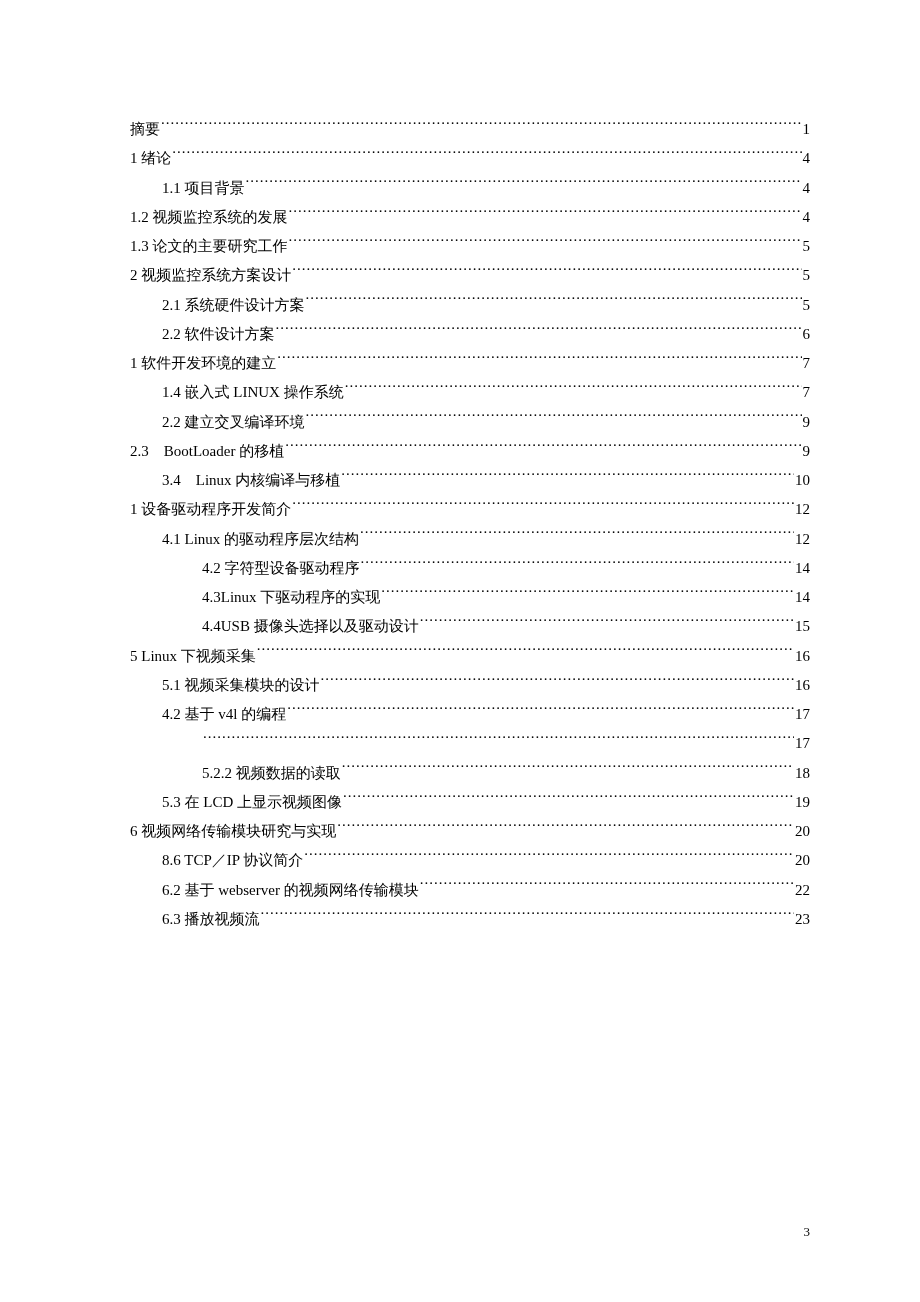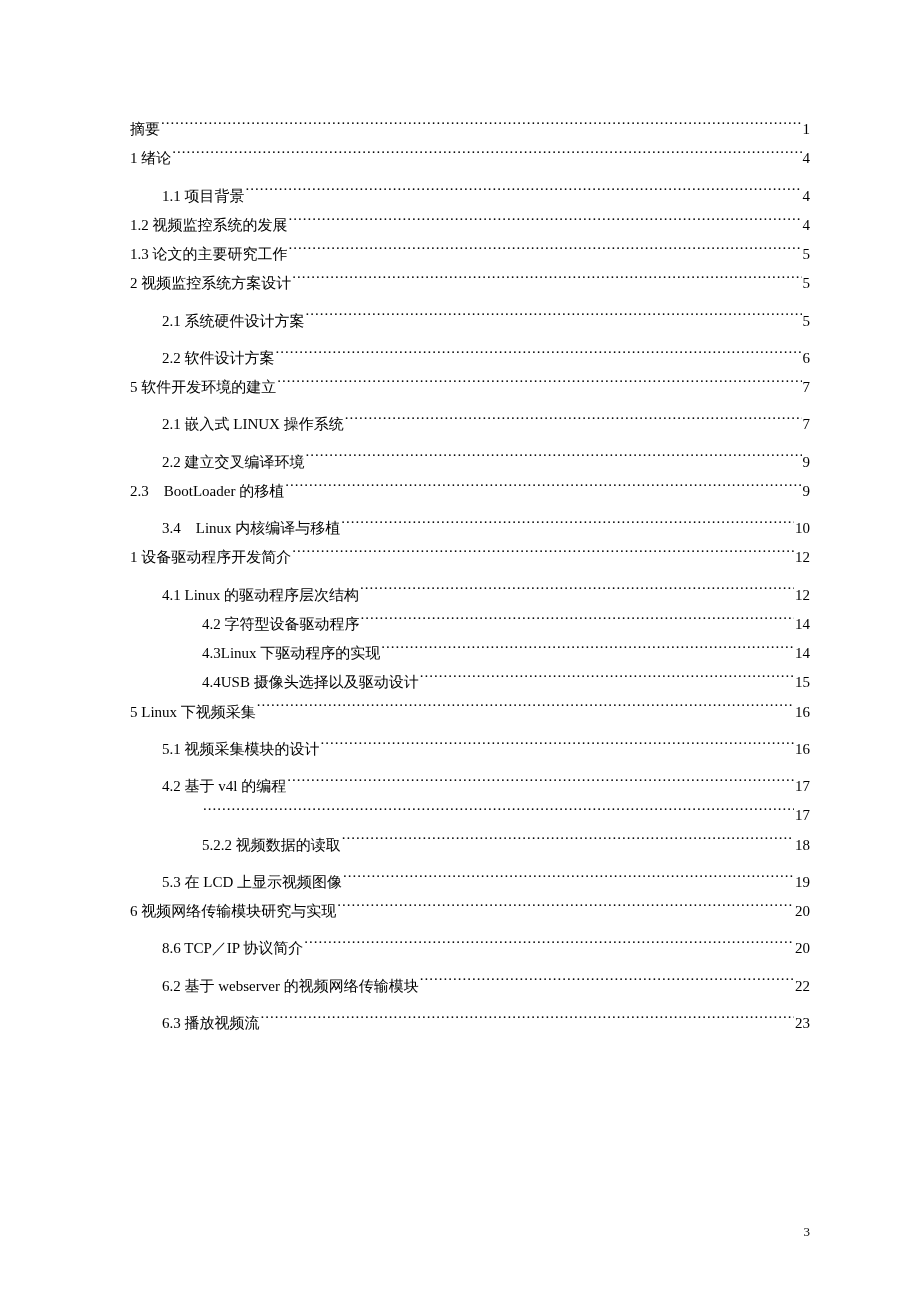--- a/index.html
+++ b/index.html
@@ -36,21 +36,21 @@
       content: "....................................................................................................................................................................................................................................................................................";
       position: absolute;
       left: 0;
       bottom: 0;
       letter-spacing: 1px;
     }
     .toc-page {
       flex: 0 0 auto;
     }
     .indent-0 { padding-left: 0; text-align: right; }
-    .indent-1 { padding-left: 32px; margin-top: 8px; }
+    .indent-1 { padding-left: 32px; }
     .indent-2 { padding-left: 72px; }
 
     .page-number {
       position: absolute;
       bottom: 62px;
       right: 110px;
       font-size: 13px;
     }
   </style>
 </head>
@@ -92,26 +92,26 @@
         <span class="toc-title">2.1 系统硬件设计方案</span>
         <span class="toc-dots"></span>
         <span class="toc-page">5</span>
       </div>
       <div class="toc-entry indent-1">
         <span class="toc-title">2.2 软件设计方案</span>
         <span class="toc-dots"></span>
         <span class="toc-page">6</span>
       </div>
       <div class="toc-entry indent-0">
-        <span class="toc-title">5 软件开发环境的建立</span>
+        <span class="toc-title">1 软件开发环境的建立</span>
         <span class="toc-dots"></span>
         <span class="toc-page">7</span>
       </div>
       <div class="toc-entry indent-1">
-        <span class="toc-title">2.1 嵌入式 LINUX 操作系统</span>
+        <span class="toc-title">1.4 嵌入式 LINUX 操作系统</span>
         <span class="toc-dots"></span>
         <span class="toc-page">7</span>
       </div>
       <div class="toc-entry indent-1">
         <span class="toc-title">2.2 建立交叉编译环境</span>
         <span class="toc-dots"></span>
         <span class="toc-page">9</span>
       </div>
       <div class="toc-entry indent-0">
         <span class="toc-title">2.3 BootLoader 的移植</span>

